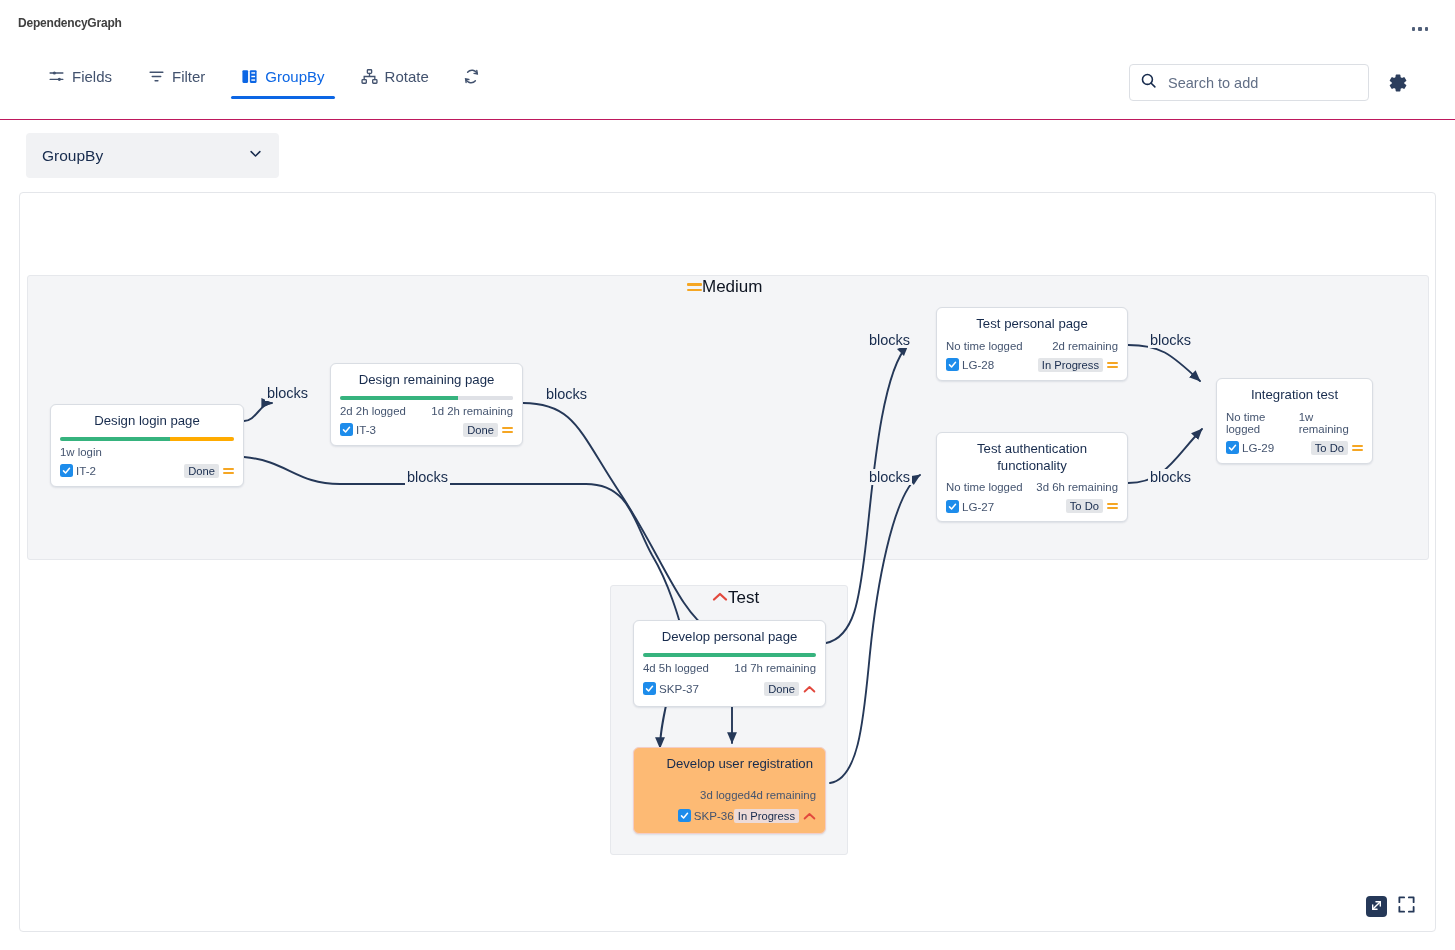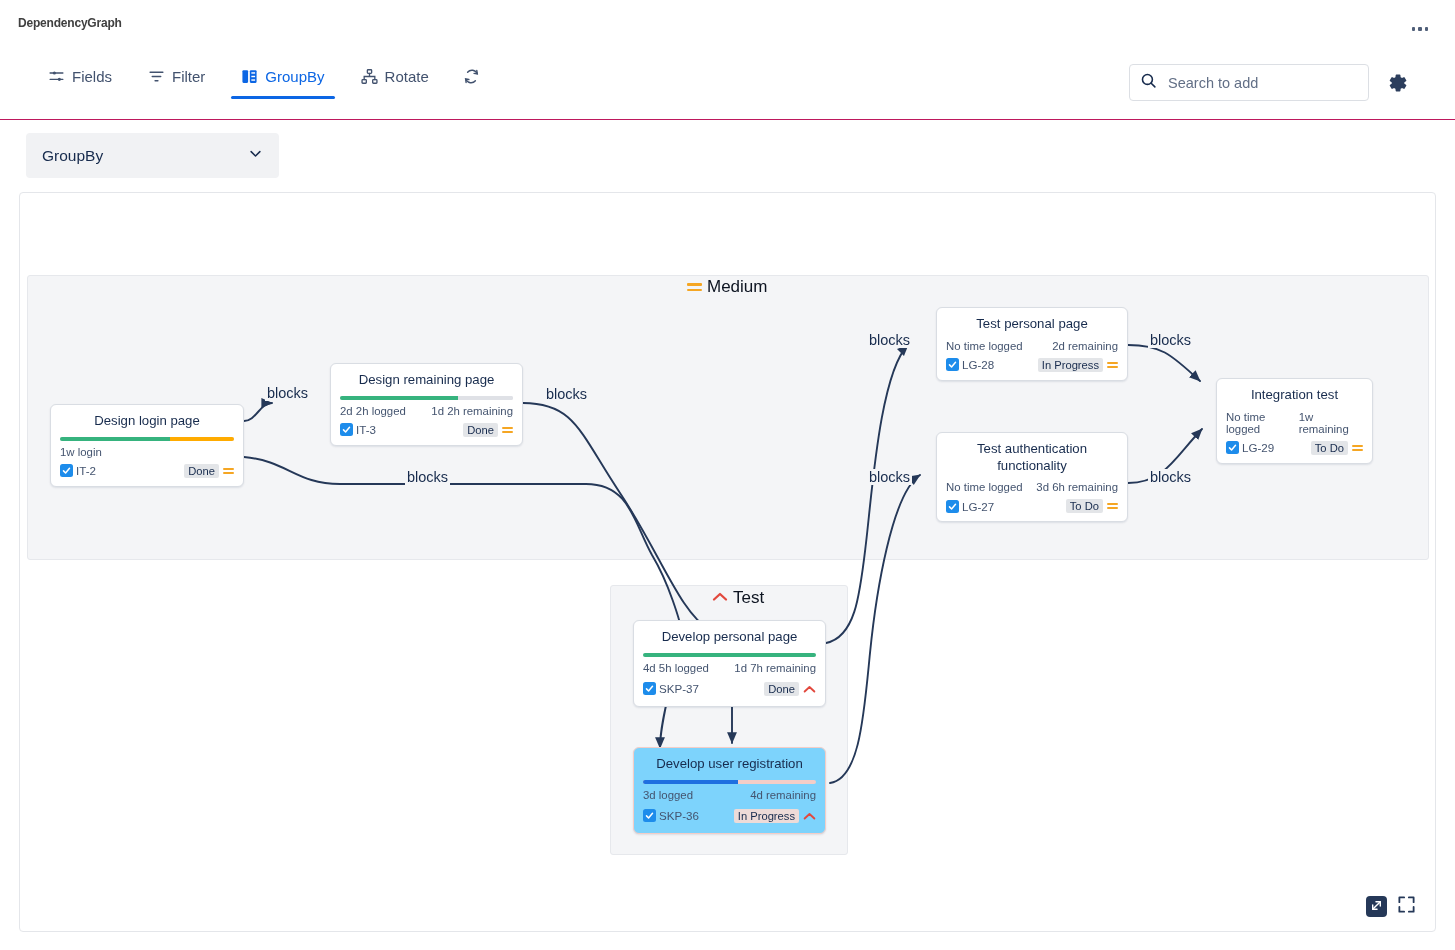--- a/index.html
+++ b/index.html
@@ -87,40 +87,40 @@
 
   
   .group-box {
     position: absolute; background: #f4f5f7;
     border: 1px solid #e6e8ec; border-radius: 3px;
   }
   #grp-medium { left: 7px; top: 82px; width: 1402px; height: 285px; }
   #grp-high   { left: 590px; top: 392px; width: 238px; height: 270px; }
 
   .group-label {
-    position: absolute; display: flex; align-items: center; gap: 5px;
+    position: absolute; display: flex; align-items: center; 
     font-size: 17px; color: #0d1421; white-space: nowrap;
   }
   #lbl-medium { left: 667px; top: 84px; }
   #lbl-high   { left: 692px; top: 395px; }
 
   
   .pri-medium { display:flex; flex-direction:column; gap:3px; width:15px; }
   .pri-medium i { display:block; height:2.6px; background:#f5a623; border-radius:1px; }
 
   
   .card {
     position: absolute; background: #ffffff;
     border: 1px solid #d9dde3; border-radius: 6px;
     box-shadow: 0 1px 2px rgba(9,30,66,0.10);
     padding: 8px 9px 8px 9px;
     display: flex; flex-direction: column;
     cursor: pointer;
   }
-  .card.tinted { background: #7dd3fc; border-color: #f3cdc7; }
+  .card.tinted { background: #fdba74; border-color: #f3cdc7; align-items: flex-end; }
   .card-title {
     font-size: 13.2px; color: #172b4d; text-align: center;
     line-height: 1.25; margin-bottom: 7px; padding: 0 3px;
   }
   .bar { height: 4px; border-radius: 2px; background: #dfe1e6;
          display: flex; overflow: hidden; margin-bottom: 5px; }
   .bar i { display: block; height: 100%; }
   .times {
     display: flex; justify-content: space-between; align-items: center;
     font-size: 11.4px; color: #44546f; margin-bottom: 6px;

